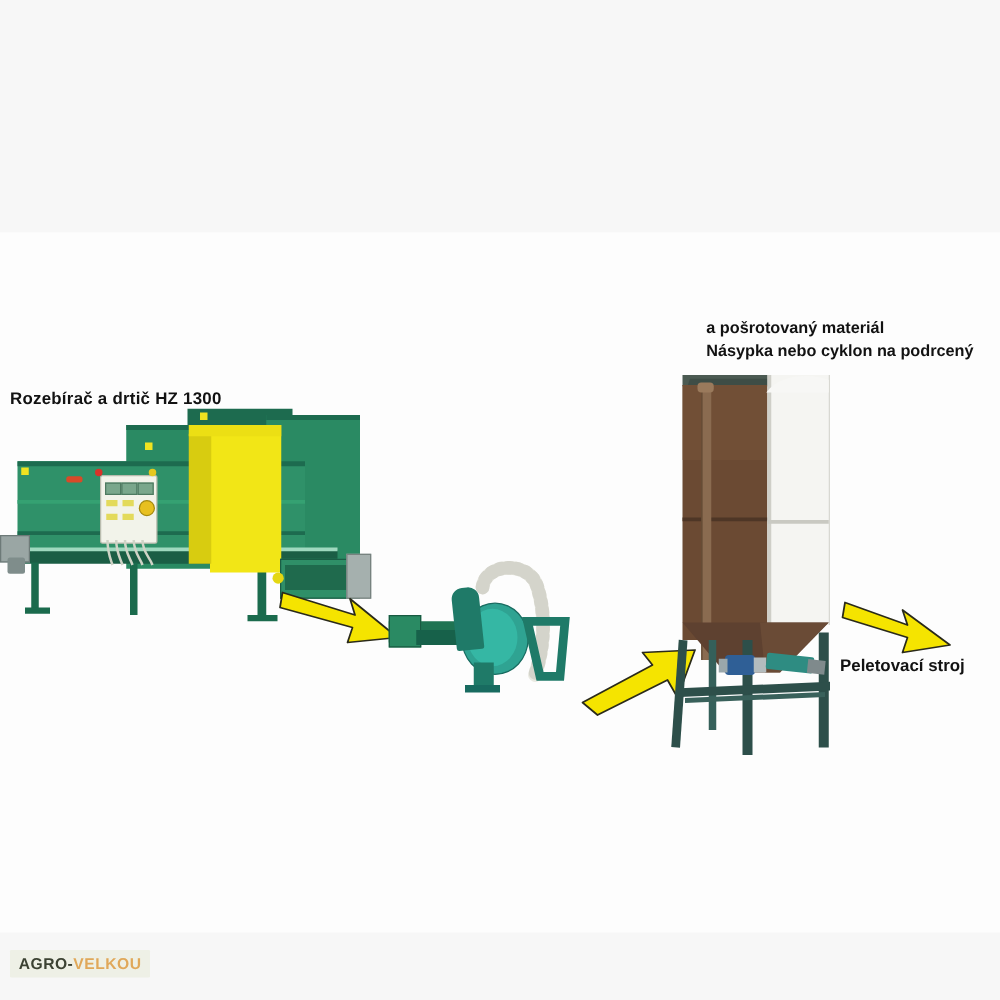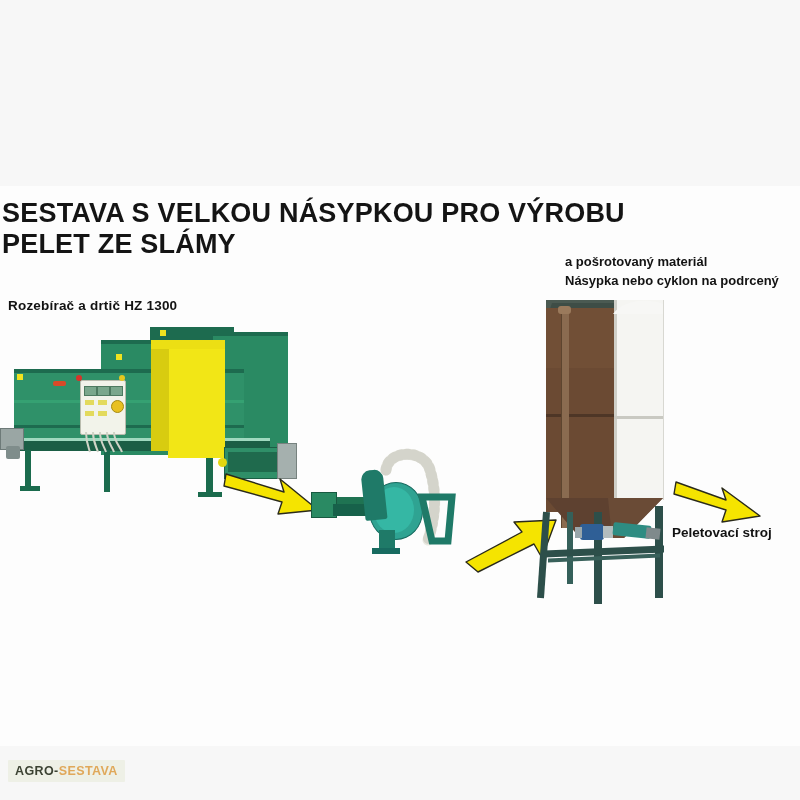--- a/index.html
+++ b/index.html
@@ -34,21 +34,21 @@
   .title{
     position:absolute;left:2px;top:198px;width:640px;
     font-size:27px;font-weight:bold;letter-spacing:0.2px;
     line-height:31px;color:#141414;
     font-family:"Liberation Sans", sans-serif;
   }
   .lbl{
     position:absolute;font-weight:bold;color:#121212;
     font-family:"Liberation Sans", sans-serif;
   }
-  .lbl-crusher{ left:8px;  top:298px; font-size:13.5px; letter-spacing:0.2px;}
+  .lbl-crusher{ left:8px;  top:311px; font-size:13.5px; letter-spacing:0.2px;}
   .lbl-grinder{ left:322px;top:375px; font-size:13.5px; line-height:20px;}
   .lbl-silo{    left:565px;top:252px; font-size:13px;  line-height:19px;}
   .lbl-pellet{  left:672px;top:525px; font-size:13.5px; white-space:nowrap;}
 
   
   .watermark{
     position:absolute;left:8px;top:760px;
     background:#eef0e6;
     padding:4px 7px 4px 7px;
     font-size:12.5px;font-weight:bold;letter-spacing:0.4px;
@@ -73,21 +73,20 @@
 </style>
 </head>
 <body>
 
 <div id="stage">
 
   <div class="band-top sh"></div>
   <div class="band-mid sh"></div>
   <div class="band-bot sh"></div>
 
-  <div class="title">SESTAVA S VELKOU NÁSYPKOU PRO VÝROBU PELET ZE SLÁMY</div>
 
   <div>
 
     <div class="sh g-dark" style="left:150px;top:327px;width:84px;height:20px;"></div>
     <div class="sh g-mid" style="left:101px;top:340px;width:165px;height:115px;"></div>
     <div class="sh g-dark" style="left:101px;top:340px;width:165px;height:4px;"></div>
     <div class="sh g-mid" style="left:213px;top:332px;width:75px;height:120px;"></div>
     <div class="sh g-dark" style="left:213px;top:332px;width:75px;height:4px;"></div>
 
     <div class="sh g-face" style="left:14px;top:369px;width:230px;height:73px;"></div>
@@ -221,16 +220,16 @@
     <div>Násypka nebo cyklon na podrcený</div>
   </div>
 
   <svg width="110" height="60" style="left:672px;top:474px;">
     <polygon points="4,8 54,26 50,14 88,42 50,48 54,36 2,20" fill="#f5e400" stroke="#2a2a1a" stroke-width="1.4" stroke-linejoin="round"></polygon>
   </svg>
 
   <div class="lbl lbl-pellet">Peletovací stroj</div>
 
   <div class="watermark">
-    <span class="wm-a">AGRO-</span><span class="wm-b">SESTAVA</span>
+    <span class="wm-a">AGRO-</span><span class="wm-b">VELKOU</span>
   </div>
 
 </div>
 
 </body></html>

